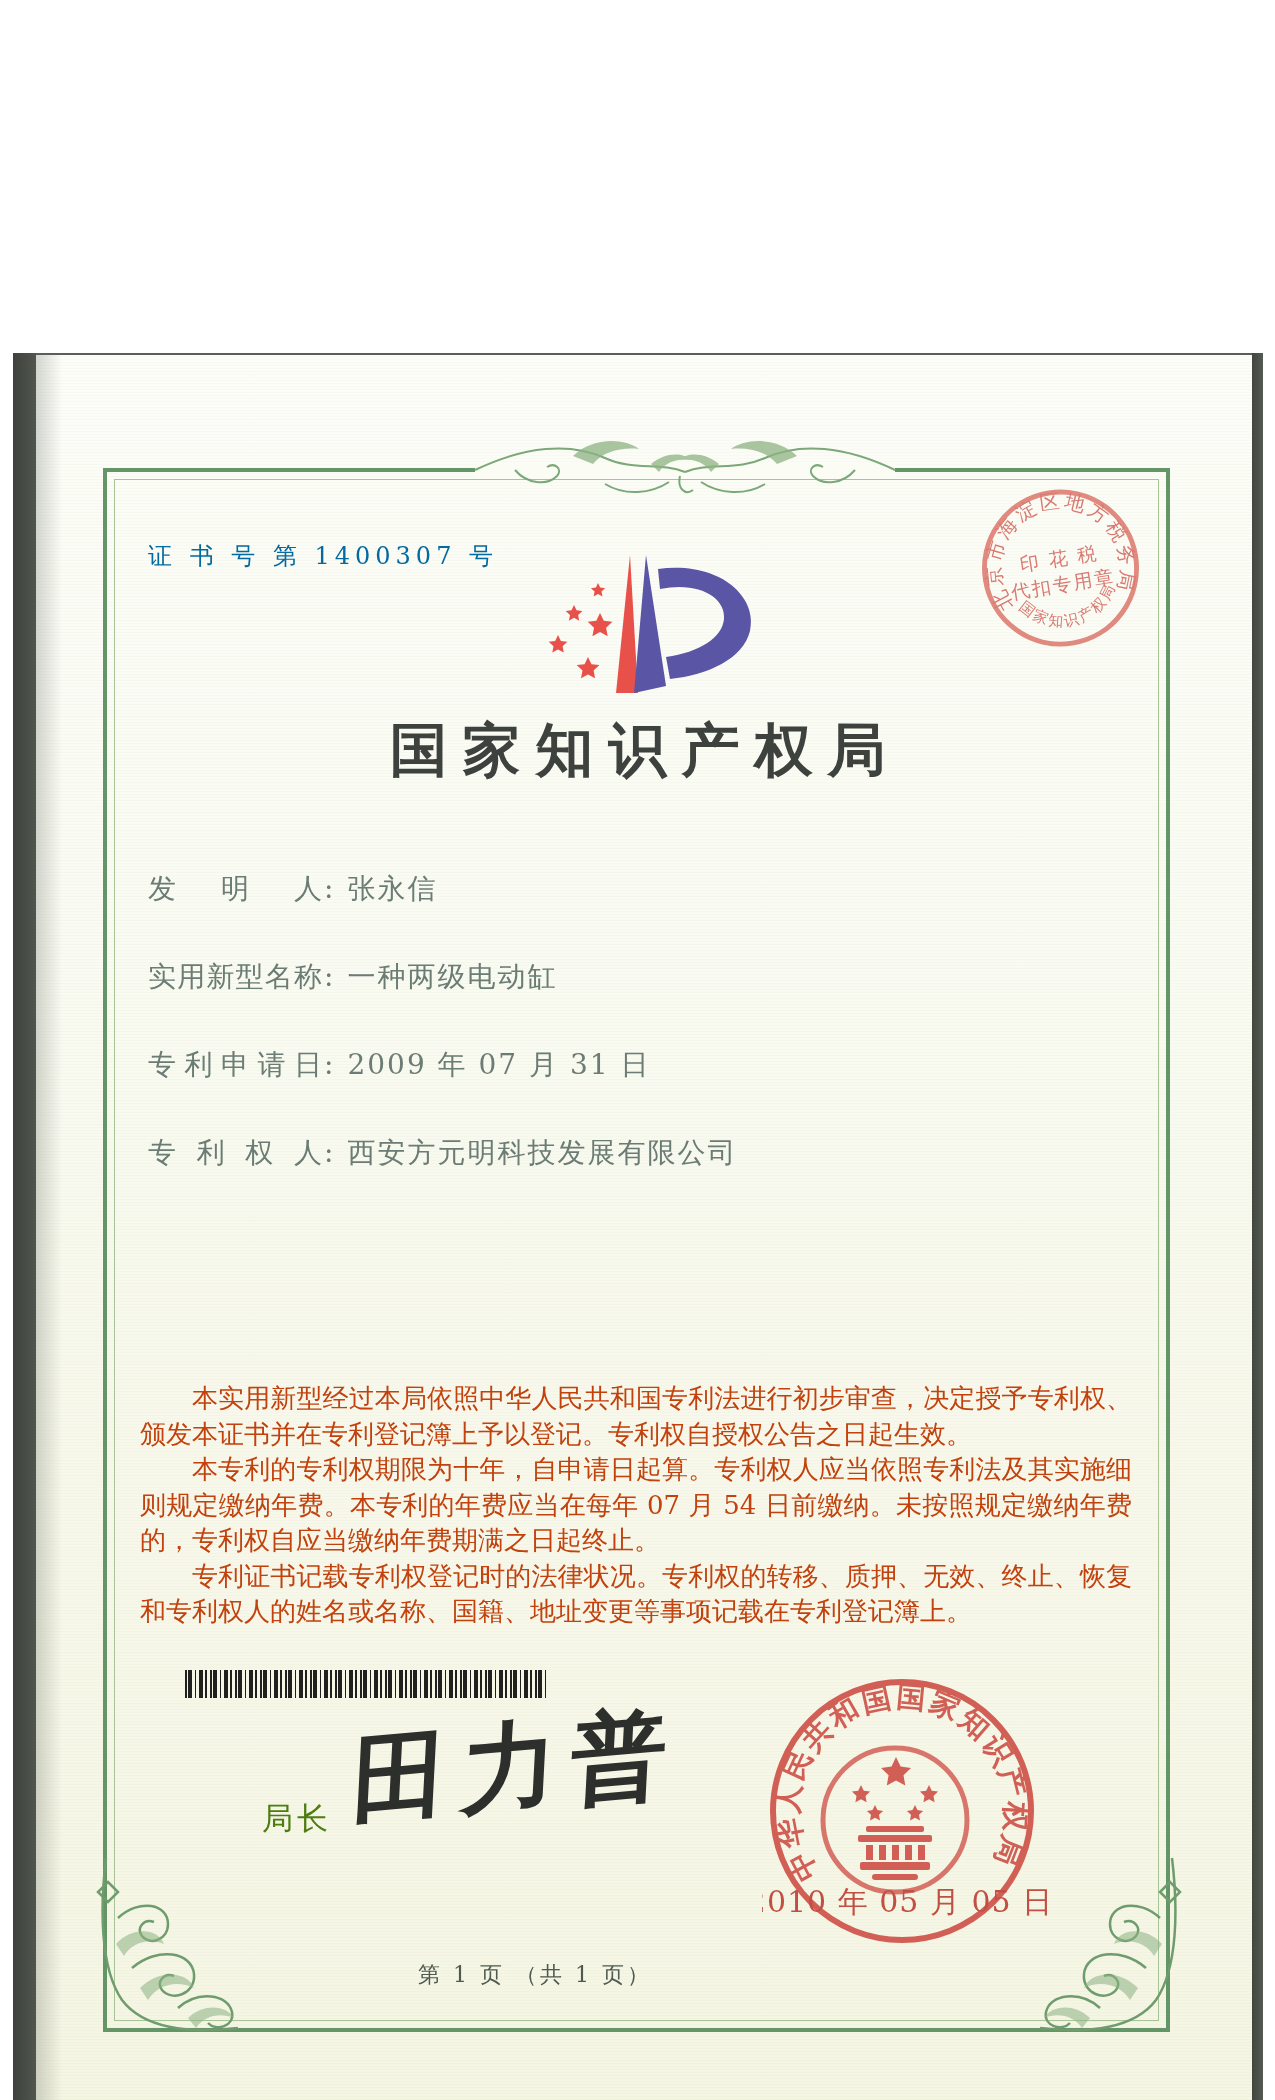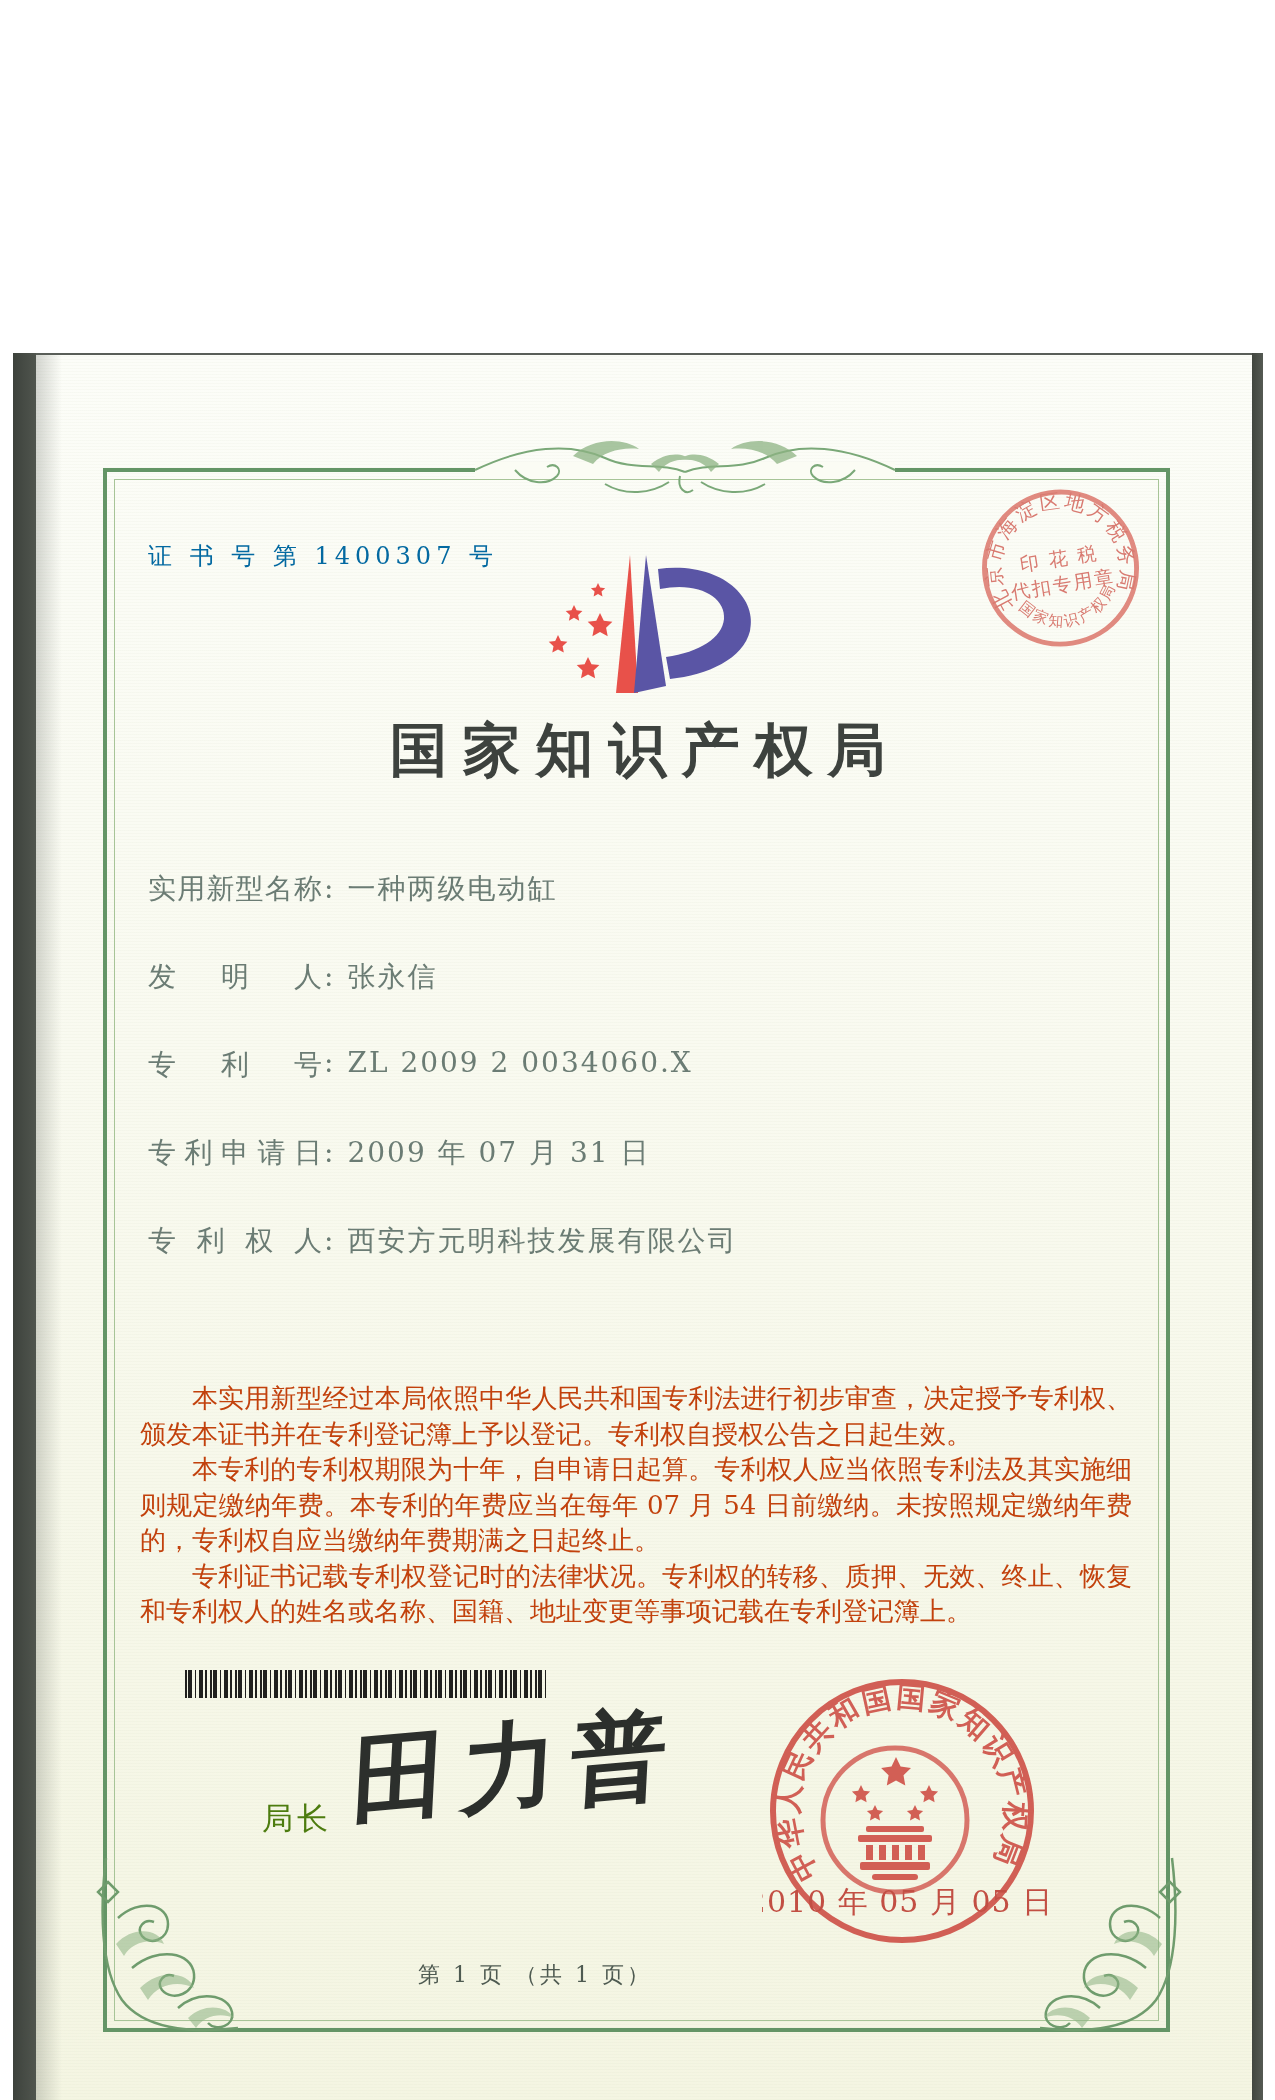--- a/index.html
+++ b/index.html
@@ -164,27 +164,24 @@
     </g>
     <path d="M110,10 L96,148 L118,148 Z" fill="#e8514a"></path>
     <path d="M126,10 L114,148 L146,141 Z" fill="#5a55a5"></path>
     <path d="M138,24 C200,16 238,52 230,86 C223,114 188,130 150,134 L146,112 C180,107 202,93 204,74 C206,52 178,36 140,44 Z" fill="#5a55a5"></path>
   </svg>
 
   <div class="title">国家知识产权局</div>
 
   <div class="fields">
     <div class="field-row">
+      <span class="field-label">发明人</span><span class="field-colon">:</span><span class="field-value">张永信</span>
+    </div>
+    <div class="field-row">
       <span class="field-label">实用新型名称</span><span class="field-colon">:</span><span class="field-value">一种两级电动缸</span>
-    </div>
-    <div class="field-row">
-      <span class="field-label">发明人</span><span class="field-colon">:</span><span class="field-value">张永信</span>
-    </div>
-    <div class="field-row">
-      <span class="field-label">专利号</span><span class="field-colon">:</span><span class="field-value">ZL 2009 2 0034060.X</span>
     </div>
     <div class="field-row">
       <span class="field-label">专利申请日</span><span class="field-colon">:</span><span class="field-value">2009 年 07 月 31 日</span>
     </div>
     <div class="field-row">
       <span class="field-label">专利权人</span><span class="field-colon">:</span><span class="field-value">西安方元明科技发展有限公司</span>
     </div>
   </div>
 
   <div class="body-text">

